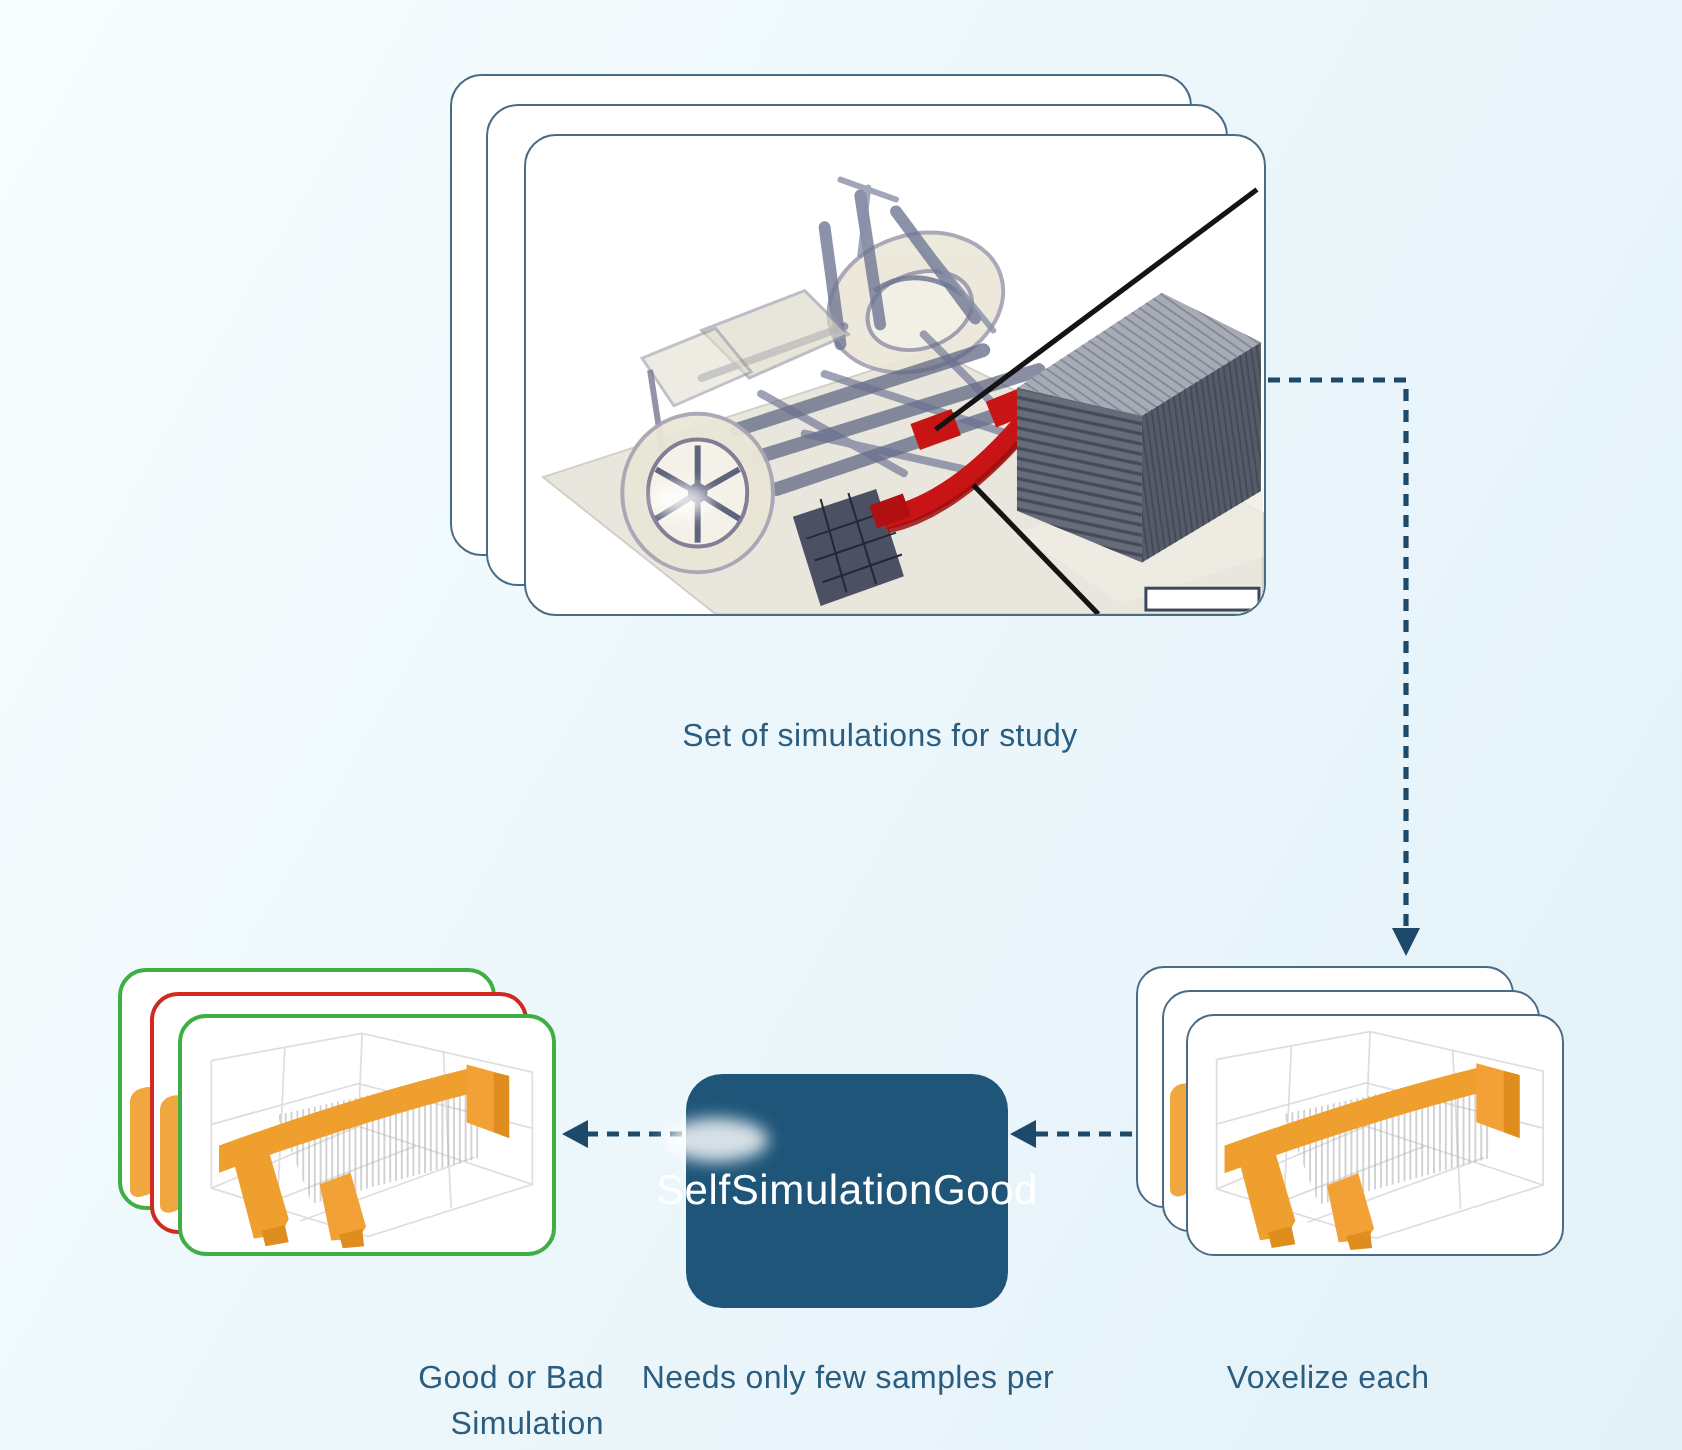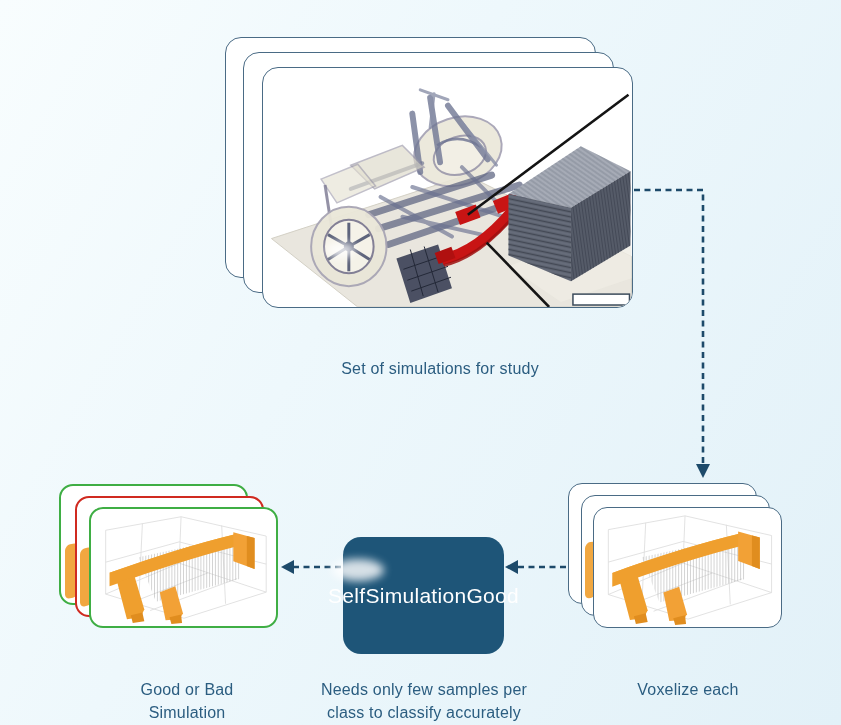--- a/index.html
+++ b/index.html
@@ -174,48 +174,47 @@
   <div class="card small" style="left:568px;top:483px;"></div>
   <div class="card small" style="left:581px;top:495px;">
     <div class="sliver" style="left:3px;top:46px;width:11px;height:56px;"></div>
   </div>
   <div class="card small front" style="left:593px;top:507px;">
     <svg viewBox="0 0 189 121">
         <use href="#voxel-art"></use>
       </svg>
   </div>
 </div>
-<div class="caption" style="left:590px;top:643px;width:196px;">
+<div class="caption" style="left:566px;top:643px;width:196px;">
   <div>Voxelize each</div>
 </div>
 
 <div class="model-box">
   <div>Self</div>
   <div>Simulation</div>
   <div>Good</div>
 </div>
 <div class="caption" style="left:276px;top:643px;width:296px;text-align:center;">
   <div>Needs only few samples per</div>
-  <div>class to classify accurately</div>
 </div>
 
 <div>
   <div class="card small good" style="left:59px;top:484px;">
     <div class="sliver" style="left:4px;top:58px;width:13px;height:54px;"></div>
   </div>
   <div class="card small bad" style="left:75px;top:496px;">
     <div class="sliver" style="left:3px;top:50px;width:12px;height:58px;"></div>
   </div>
   <div class="card small good front" style="left:89px;top:507px;">
     <svg viewBox="0 0 189 121">
         <use href="#voxel-art"></use>
       </svg>
   </div>
 </div>
-<div class="caption" style="left:84px;top:643px;width:206px;">
+<div class="caption" style="left:96px;top:643px;width:206px;text-align:right;">
   <div>Good or Bad</div>
   <div>Simulation</div>
 </div>
 
 <svg class="connector-layer" width="841" height="725">
   <g>
     <path d="M634,190 H703 V464" fill="none" stroke="var(--accent)" stroke-width="2.6" stroke-dasharray="6 4.5"></path>
     <polygon points="696,464 710,464 703,478" fill="var(--accent)"></polygon>
   </g>
   <g>

